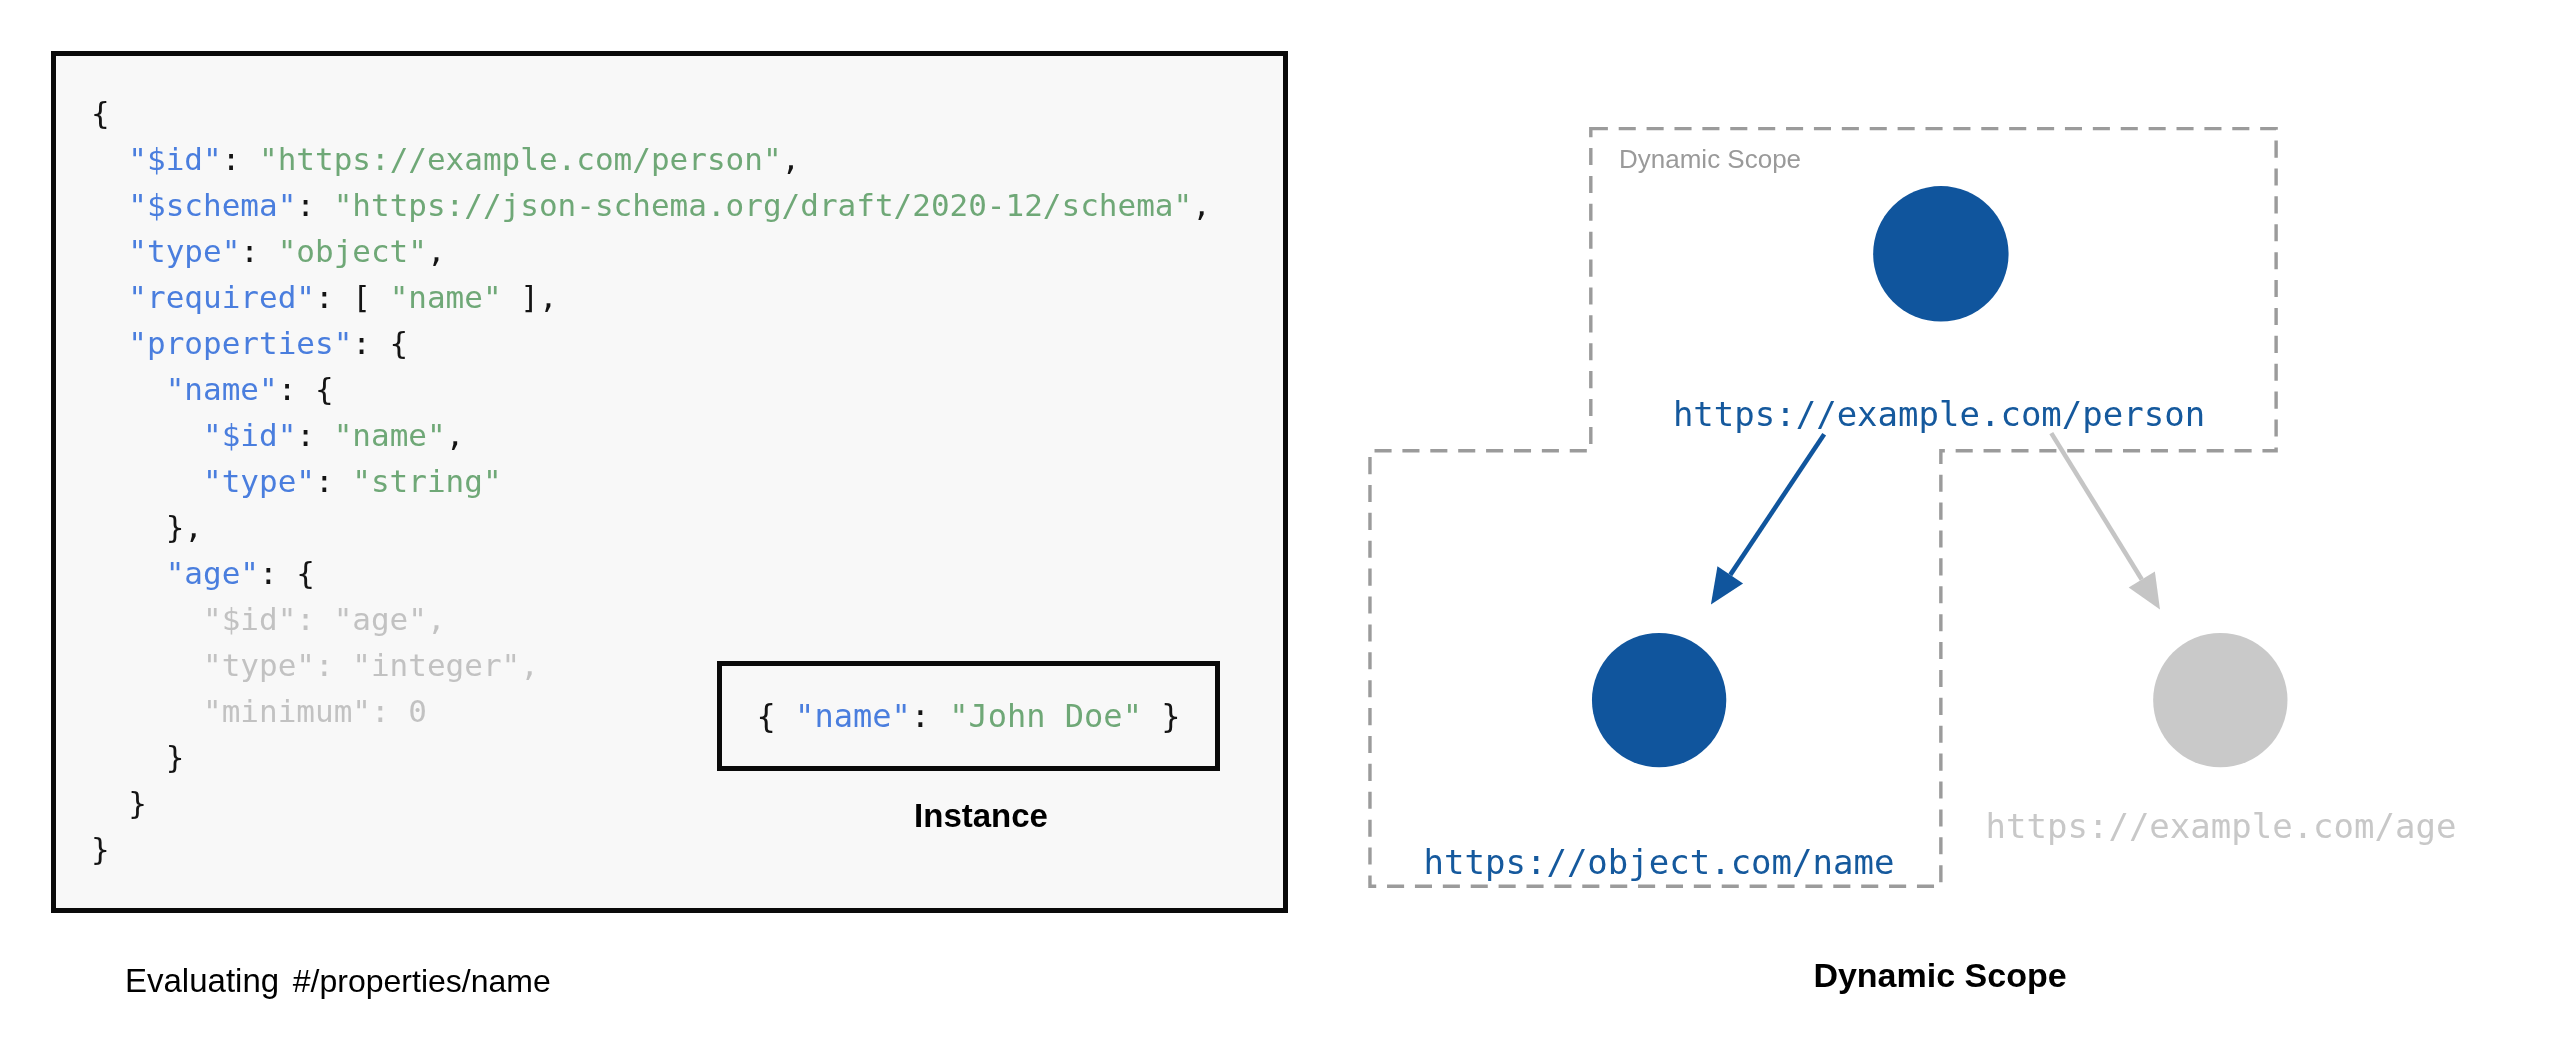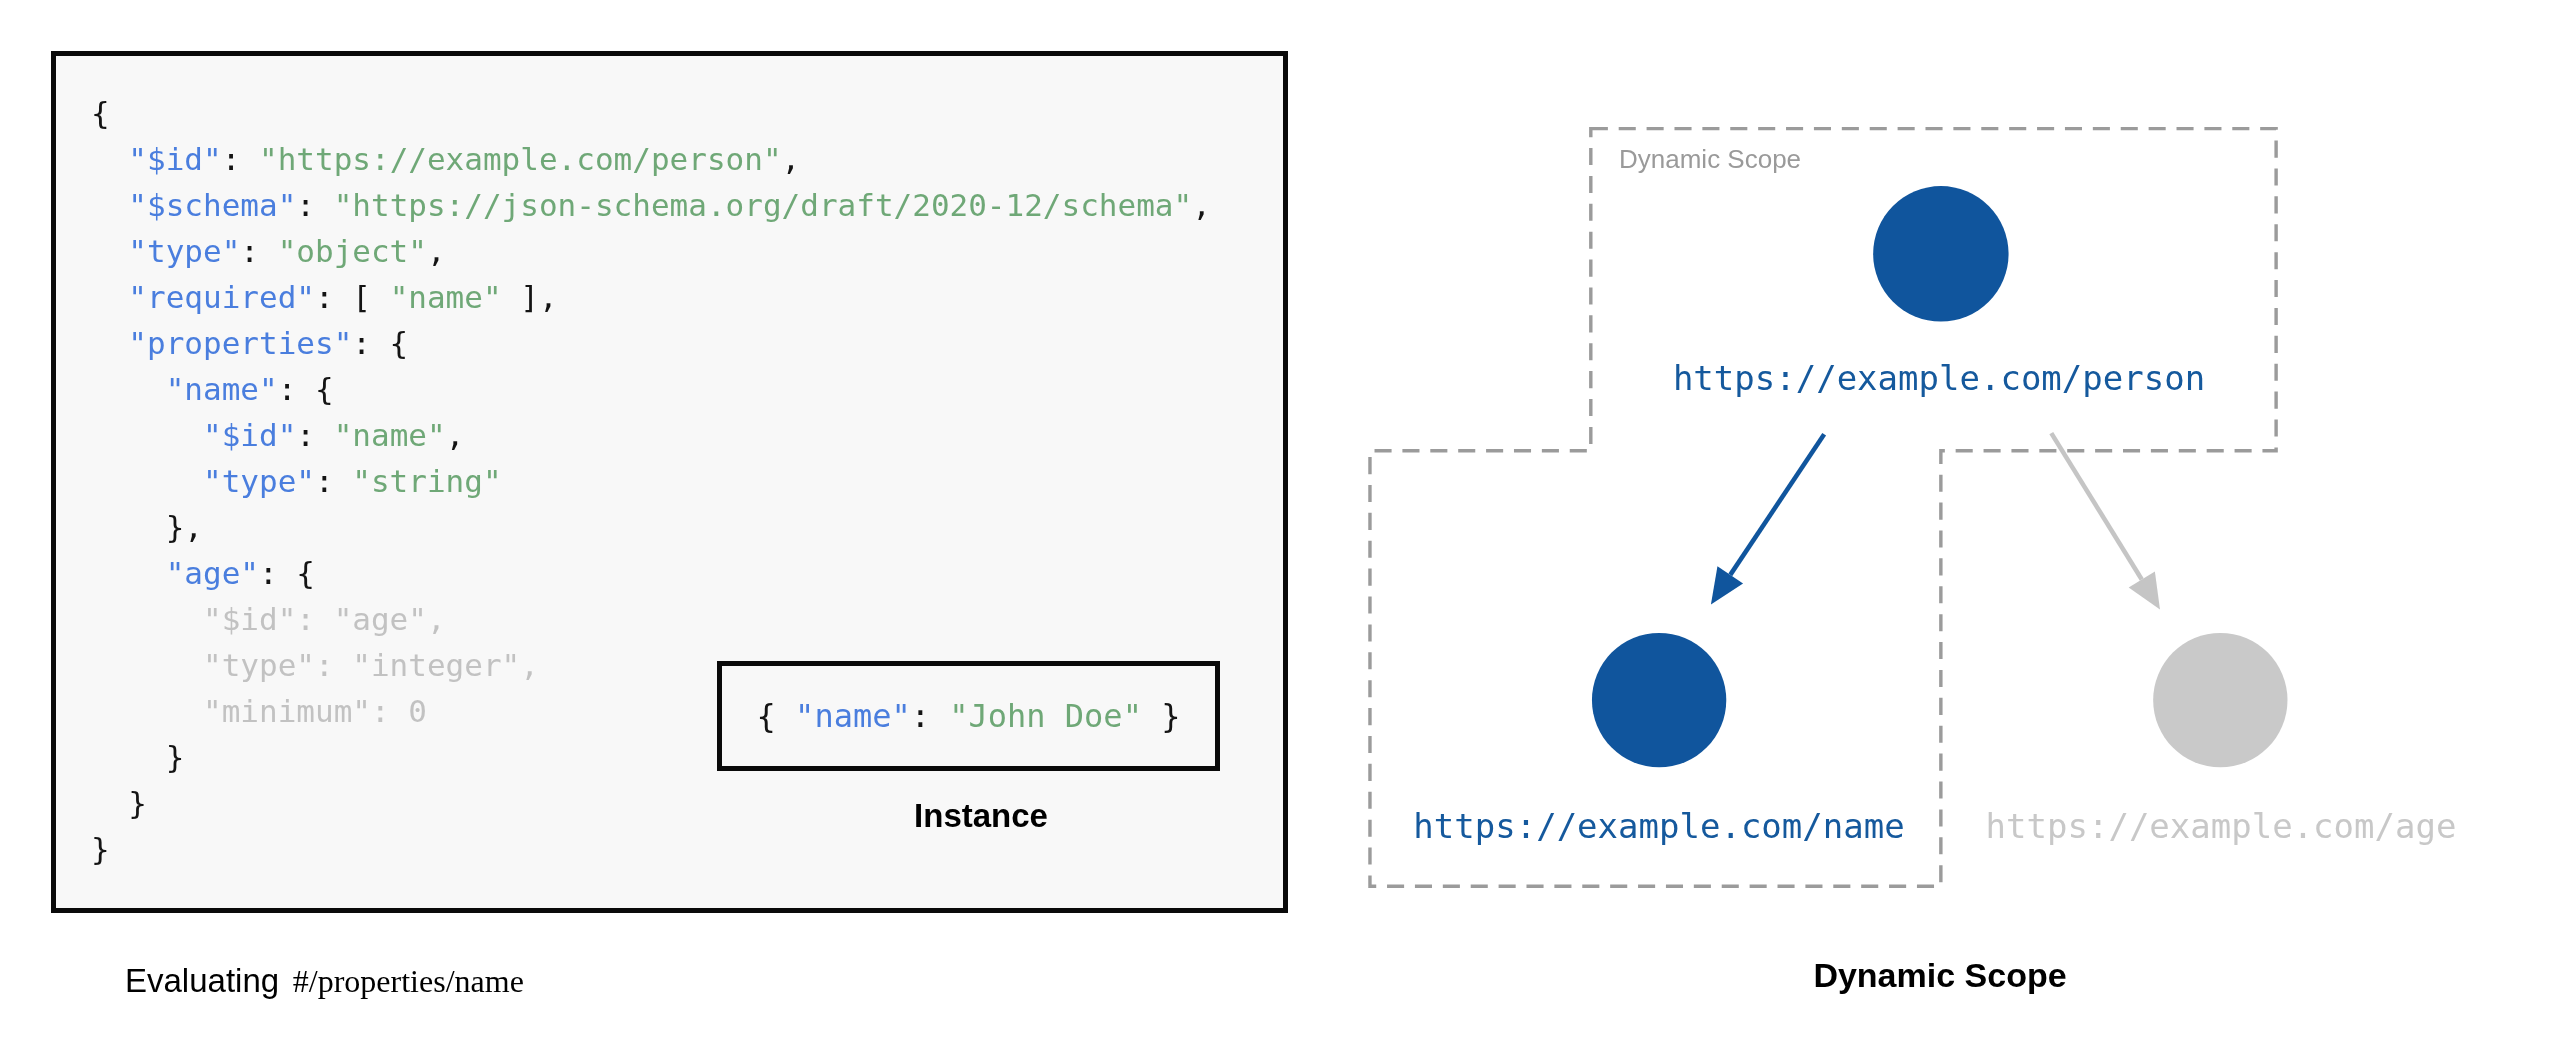--- a/index.html
+++ b/index.html
@@ -44,39 +44,39 @@
   }
   .instance-caption{
     position:absolute;left:969px;top:816px;transform:translate(-50%,-50%);
     font-weight:bold;font-size:33px;color:#000;white-space:nowrap;margin-left:12px;
   }
   .eval-caption{
     position:absolute;left:125px;top:981px;transform:translateY(-50%);
     white-space:nowrap;color:#000;
   }
   .eval-caption .bold-sans{font-weight:normal;font-size:33px;}
-  .eval-caption .mono{font-family:Liberation Serif, serif;font-size:32px;margin-left:13.7px;}
+  .eval-caption .mono{font-family:Liberation Sans, sans-serif;font-size:32px;margin-left:13.7px;}
   
   .diagram-svg{position:absolute;left:0;top:0;width:2576px;height:1053px;}
   .scope-poly{fill:none;stroke:var(--dash-gray);stroke-width:6;stroke-dasharray:30 19;}
   .arrow-line-blue{stroke:var(--node-blue);stroke-width:8;}
   .arrow-head-blue{fill:var(--node-blue);}
   .arrow-line-gray{stroke:#c5c5c5;stroke-width:8;}
   .arrow-head-gray{fill:#c5c5c5;}
   .node-circle-blue{fill:var(--node-blue);}
   .node-circle-gray{fill:var(--node-gray);}
   .scope-label{
     position:absolute;left:1619px;top:159px;transform:translateY(-50%);
     font-size:26px;color:var(--scope-label-gray);white-space:nowrap;
   }
   .node-url{
     position:absolute;transform:translate(-50%,-50%);
     font-family:"DejaVu Sans Mono",monospace;font-size:34px;white-space:nowrap;
   }
-  .url-blue{color:var(--url-blue);}
+  .url-blue{color:var(--url-blue);margin-top:36px;}
   .url-gray{color:var(--url-gray);}
   .node-url.person{left:1939px;top:378px;}
   .node-url.name{left:1659px;top:826px;}
   .node-url.age{left:2221px;top:826px;text-align:right;}
   .diagram-caption{
     position:absolute;left:1940px;top:975px;transform:translate(-50%,-50%);
     font-weight:bold;font-size:34px;color:#000;white-space:nowrap;
   }
 </style>
 </head>
@@ -103,17 +103,17 @@
     <polygon class="arrow-head-blue" points="3005,1062 3016.5,995 3061.5,1025"></polygon>
     <line class="arrow-line-gray" x1="3603" y1="761" x2="3762" y2="1018"></line>
     <polygon class="arrow-head-gray" points="3794,1071 3739,1032 3785,1004"></polygon>
     <circle class="node-circle-blue" cx="3409" cy="446" r="119"></circle>
     <circle class="node-circle-blue" cx="2914" cy="1230" r="118"></circle>
     <circle class="node-circle-gray" cx="3900" cy="1230" r="118"></circle>
   </svg>
 
   <div class="scope-label">Dynamic Scope</div>
   <div class="node-url url-blue person">https://example.com/person</div>
-  <div class="node-url url-blue name">https://example.com/name</div>
+  <div class="node-url url-blue name">https://object.com/name</div>
   <div class="node-url url-gray age">https://example.com/age</div>
   <div class="diagram-caption">Dynamic Scope</div>
 </div>
 
 
 </body></html>

